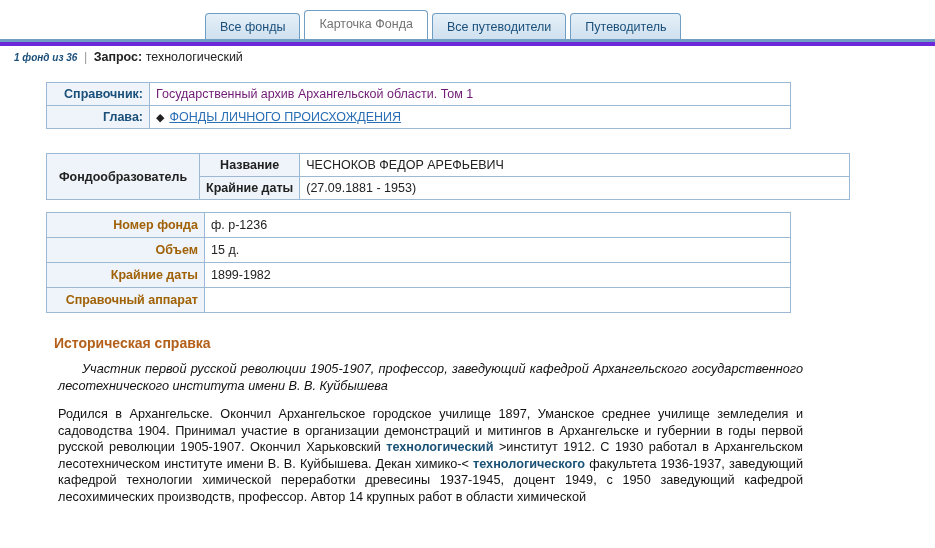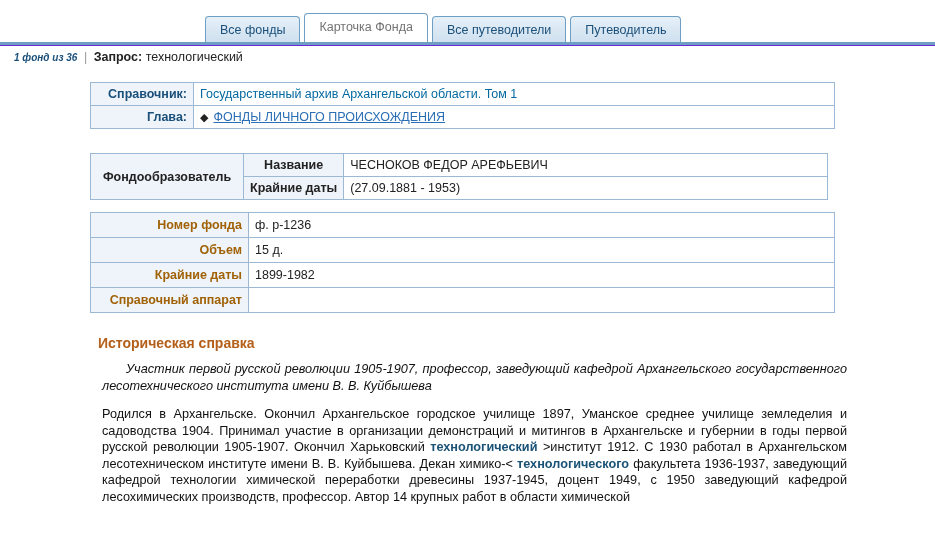--- a/index.html
+++ b/index.html
@@ -14,21 +14,21 @@
     height: 548px;
     overflow: hidden;
     background: #ffffff;
   }
 
   
   .tabbar {
     position: relative;
     height: 46px;
     background: #ffffff;
-    border-bottom: 1px solid #6d28d9;
+    border-bottom: 4px solid #6d28d9;
     box-sizing: border-box;
   }
   .tabbar-line {
     position: absolute;
     left: 0; right: 0; bottom: 0;
     height: 3px;
     background: #6f9ec4;
   }
   .tabs {
     position: absolute;
@@ -100,21 +100,21 @@
     background: #1b6fc0;
     color: #fff;
     text-align: center;
     line-height: 17px;
     font-size: 11px;
     cursor: pointer;
   }
 
   
   .content {
-    padding: 10px 50px 0 90px;
+    padding: 10px 50px 0 46px;
     box-sizing: border-box;
   }
 
   table.grid {
     border-collapse: collapse;
     width: 745px;
     margin-bottom: 0;
   }
   table.grid td {
     border: 1px solid #9bb8d4;
@@ -122,34 +122,34 @@
     font-size: 12.5px;
     vertical-align: middle;
   }
   .lbl {
     background: #eef4fa;
     color: #1a4f7a;
     font-weight: bold;
     text-align: right;
     white-space: nowrap;
   }
-  .val { background: #ffffff; color: #0369a1; }
+  .val { background: #ffffff; color: #701a75; }
   .val-dark { background: #ffffff; color: #222; }
   .chapter-link {
     color: #2a6eb5;
     text-decoration: underline;
     cursor: pointer;
   }
   .bullet { color: #222; margin-right: 5px; font-size: 11px; }
 
   .spacer-lg { height: 24px; }
   .spacer-sm { height: 12px; }
 
   
-  table.founder { border-collapse: collapse; width: 738px; }
+  table.founder { border-collapse: collapse; width: 804px; }
   table.founder td {
     border: 1px solid #9bb8d4;
     font-size: 12.5px;
     padding: 4px 6px;
   }
   td.founder-label {
     background: #eef4fa;
     color: #222;
     font-weight: bold;
     text-align: center;

